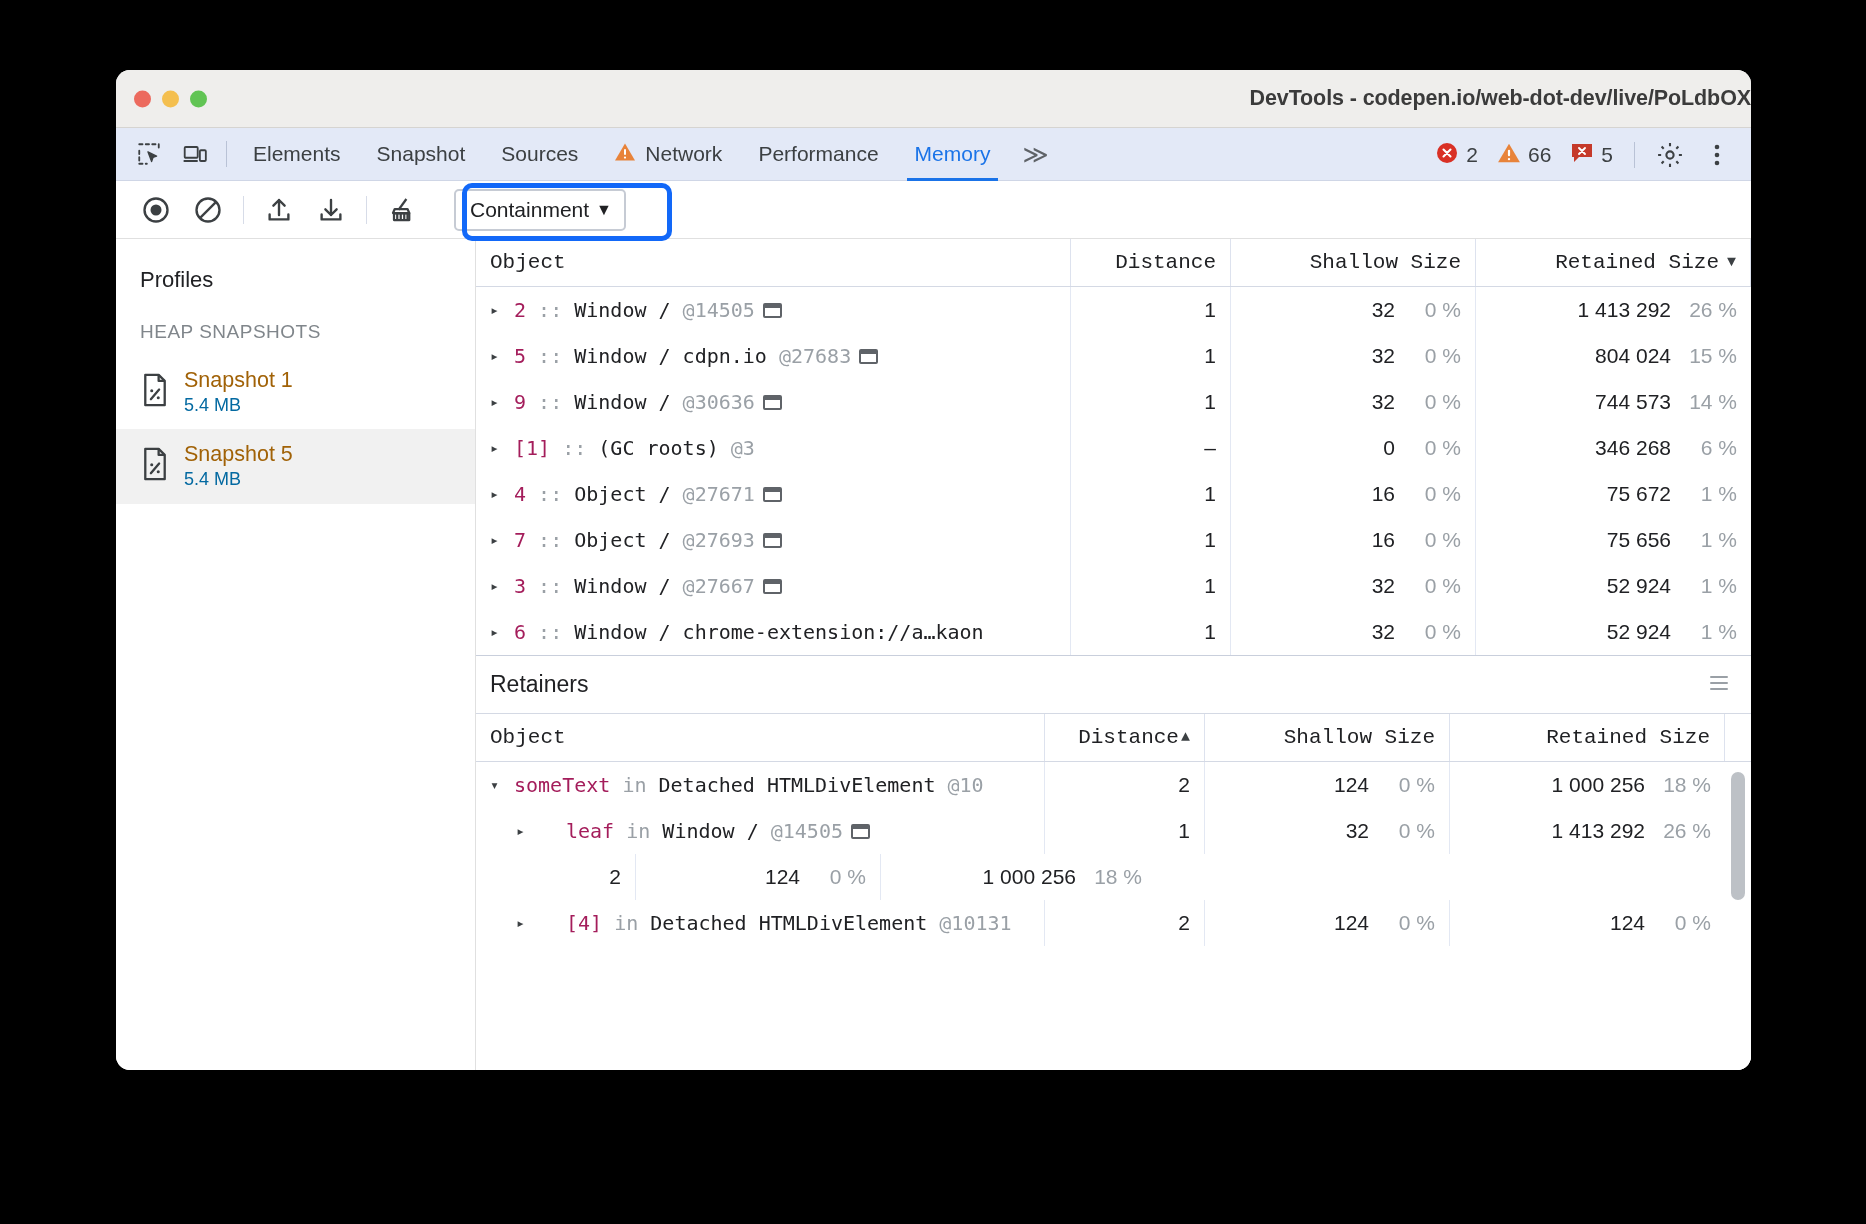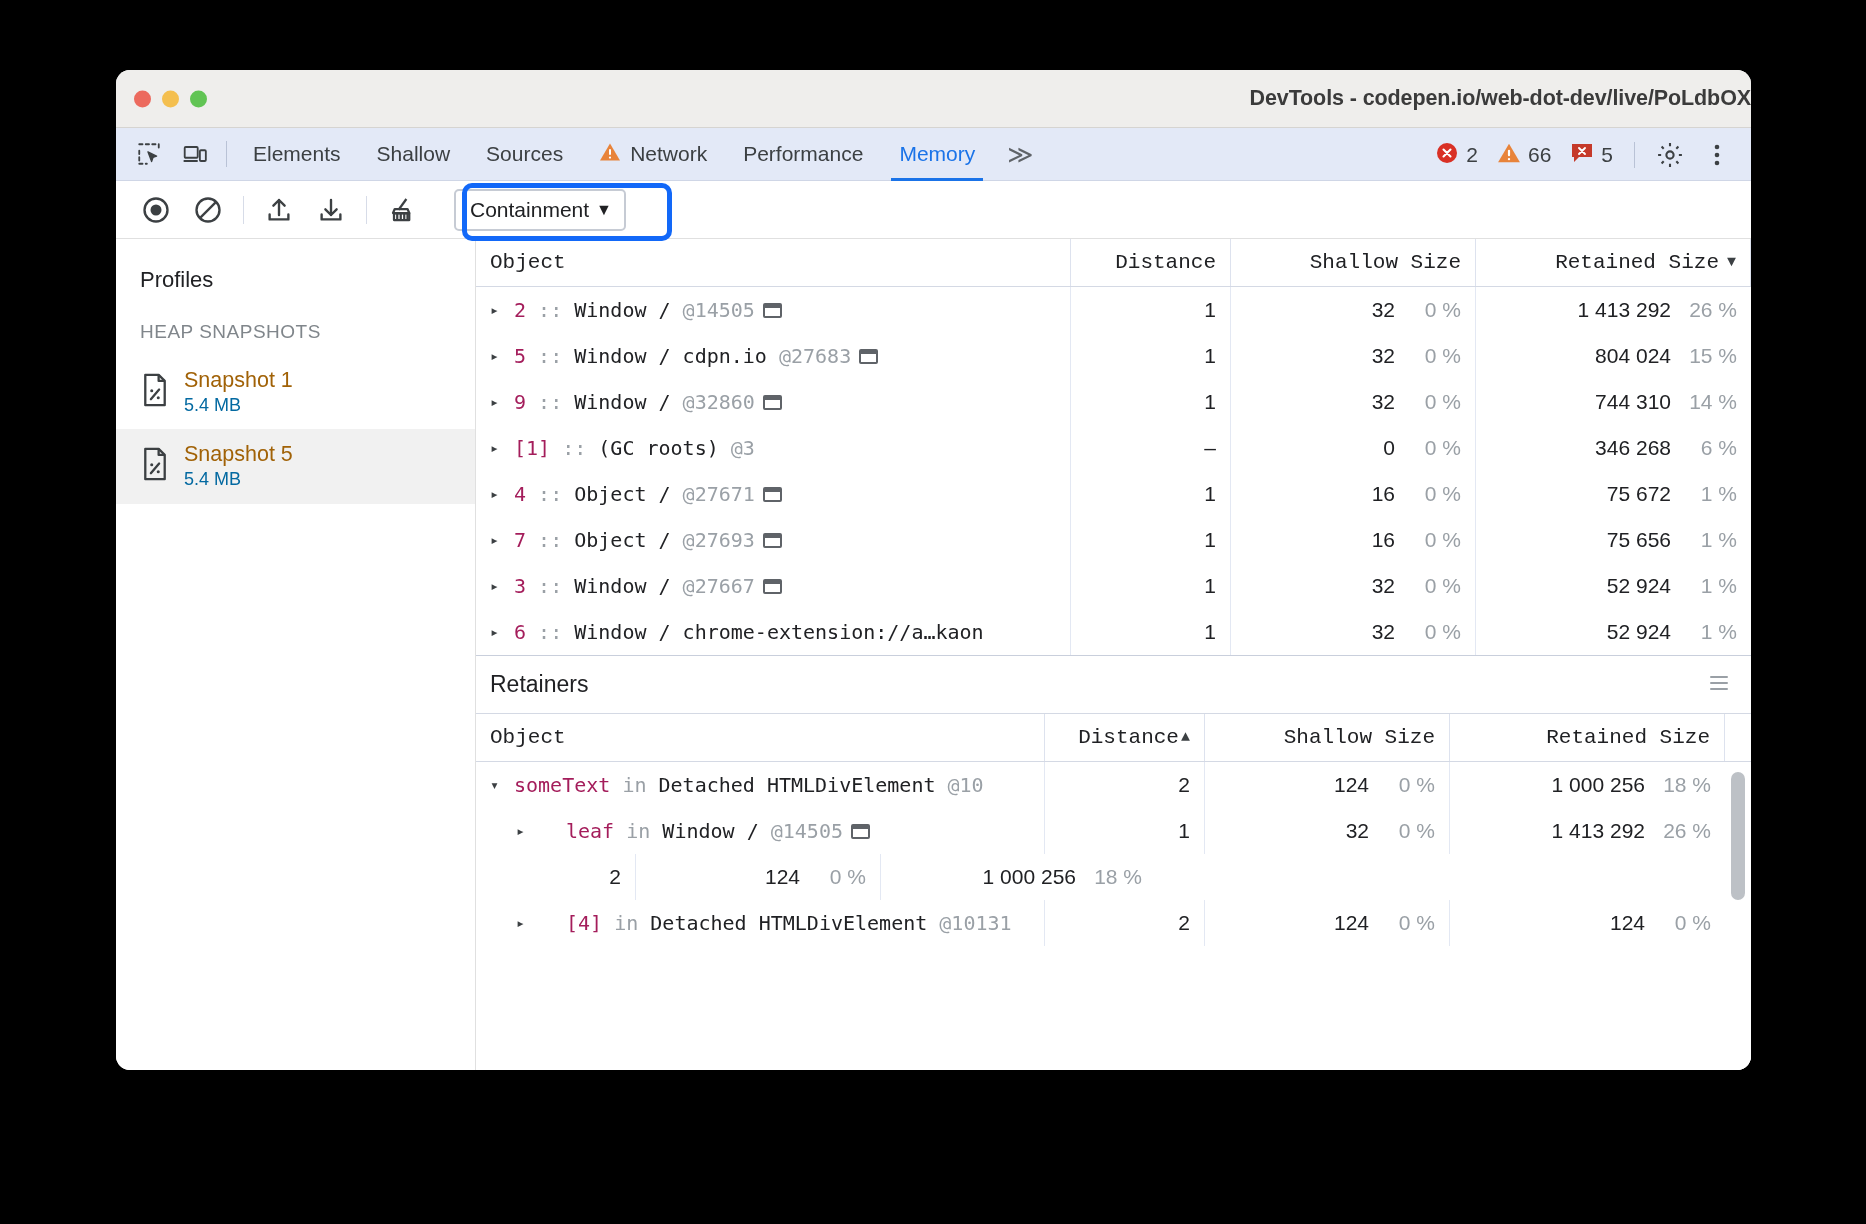--- a/index.html
+++ b/index.html
@@ -273,21 +273,21 @@
         <path d="M1.5 18.5h13"></path>
         <rect x="16.5" y="8.5" width="5.5" height="10" rx="1"></rect>
       </svg>
     </div>
     <div class="tb-sep"></div>
 
     <div class="tab">
       <span>Elements</span>
     </div>
     <div class="tab">
-      <span>Shallow</span>
+      <span>Snapshot</span>
     </div>
     <div class="tab">
       <span>Sources</span>
     </div>
     <div class="tab">
       <span>
         <svg width="22" height="20" viewBox="0 0 22 20">
             <path d="M11 1.5L21 18.5H1z" fill="#e8833a"></path>
             <rect x="10" y="7" width="2" height="6" fill="#fff" rx="1"></rect>
             <circle cx="11" cy="15.6" r="1.1" fill="#fff"></circle>
@@ -480,32 +480,32 @@
               <span class="pct">0 %</span>
             </div>
             <div class="cell num col-ret col-ret-last">
               <span class="val">804 024</span>
               <span class="pct">15 %</span>
             </div>
           </div>
           <div class="row">
             <div class="cell obj col-obj">
               <span class="tri">▸</span>
-              <span><span class="idx">9</span><span> </span><span class="sep">::</span><span> </span><span class="cname">Window /</span><span>  </span><span class="addr">@32860</span></span>
+              <span><span class="idx">9</span><span> </span><span class="sep">::</span><span> </span><span class="cname">Window /</span><span>  </span><span class="addr">@30636</span></span>
               <span class="winico"></span>
             </div>
             <div class="cell num col-dist">
               <span class="val">1</span>
             </div>
             <div class="cell num col-shal">
               <span class="val">32</span>
               <span class="pct">0 %</span>
             </div>
             <div class="cell num col-ret col-ret-last">
-              <span class="val">744 310</span>
+              <span class="val">744 573</span>
               <span class="pct">14 %</span>
             </div>
           </div>
           <div class="row">
             <div class="cell obj col-obj">
               <span class="tri">▸</span>
               <span><span class="idx">[1]</span><span> </span><span class="sep">::</span><span> </span><span class="cname">(GC roots)</span><span>  </span><span class="addr">@3</span></span>
             </div>
             <div class="cell num col-dist">
               <span class="val">–</span>

